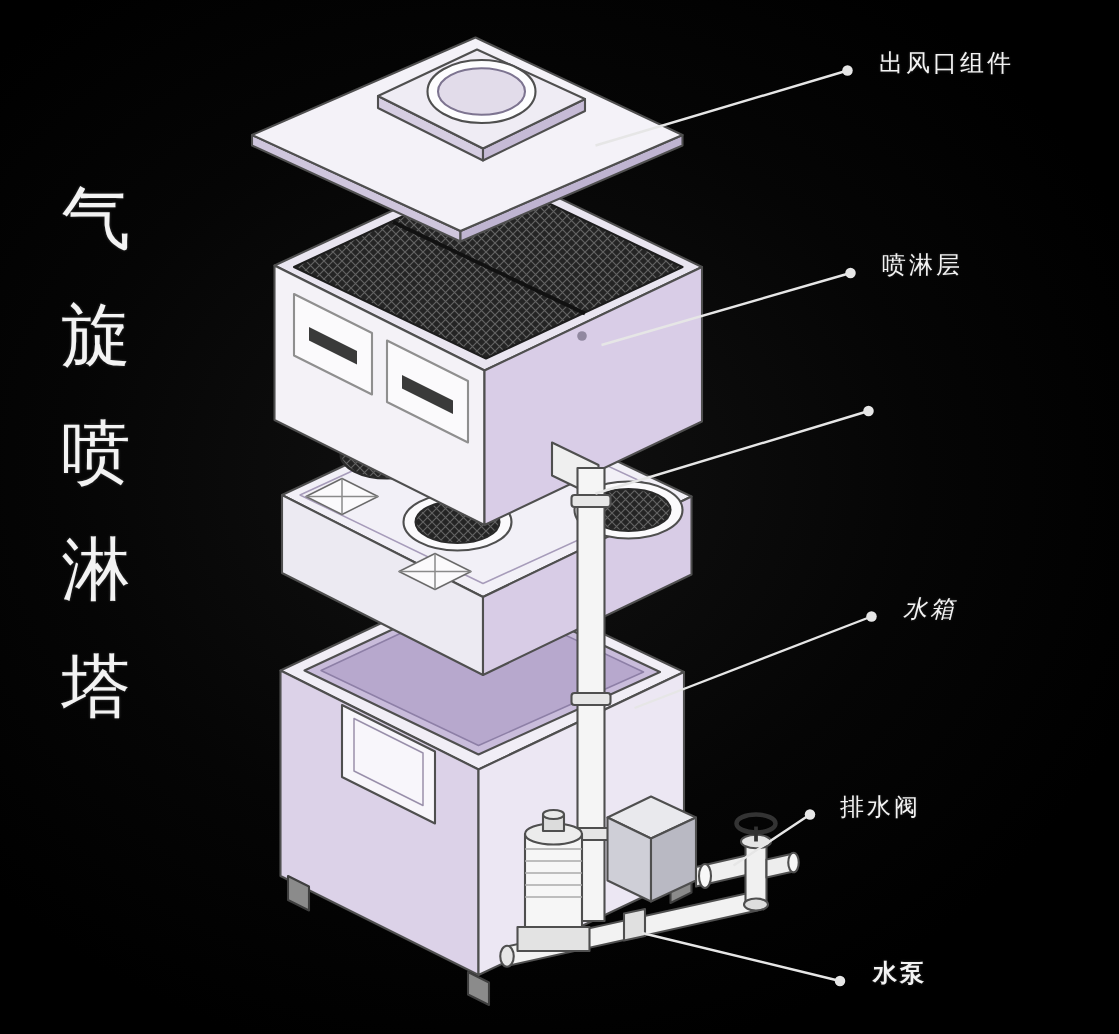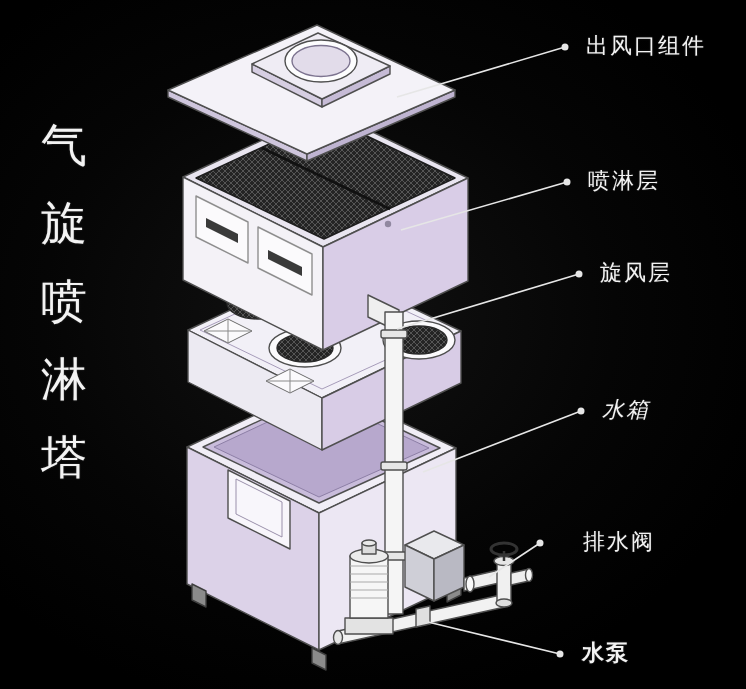--- a/index.html
+++ b/index.html
@@ -11,21 +11,21 @@
   svg.art, svg.leaders { position:absolute; left:0; top:0; }
   .side-title {
     position:absolute; left:36px; top:122px; width:56px;
     display:flex; flex-direction:column; gap:32px;
   }
   .side-title span {
     color:#f3f3f3; font-size:46px; line-height:1; text-align:center;
     text-shadow:0 0 2px rgba(255,255,255,.25);
   }
   .callout {
-    position:absolute; color:#f3f3f3; font-size:22px; letter-spacing:2px;
+    position:absolute; color:#f3f3f3; font-size:16px; letter-spacing:2px;
     line-height:1.25; white-space:nowrap; text-shadow:0 0 2px rgba(255,255,255,.2);
   }
 </style>
 </head>
 <body>
 
 <div class="stage">
 
   <svg class="art" width="746" height="689" viewBox="0 0 746 689">
     <defs>
@@ -163,18 +163,17 @@
   <div class="side-title">
     <span>气</span>
     <span>旋</span>
     <span>喷</span>
     <span>淋</span>
     <span>塔</span>
   </div>
 
   <div class="callout" style="left:586px; top:32px;">出风口组件</div>
   <div class="callout" style="left:588px; top:167px;text-align:right;">喷淋层</div>
-  <div class="callout" style="left:600px; top:259px;">旋风层</div>
   <div class="callout" style="left:602px; top:396px;font-style:italic;">水箱</div>
-  <div class="callout" style="left:560px; top:528px;margin-left:23px;">排水阀</div>
+  <div class="callout" style="left:560px; top:528px;">排水阀</div>
   <div class="callout" style="left:582px; top:639px;font-weight:bold;">水泵</div>
 
 </div>
 
 </body></html>

